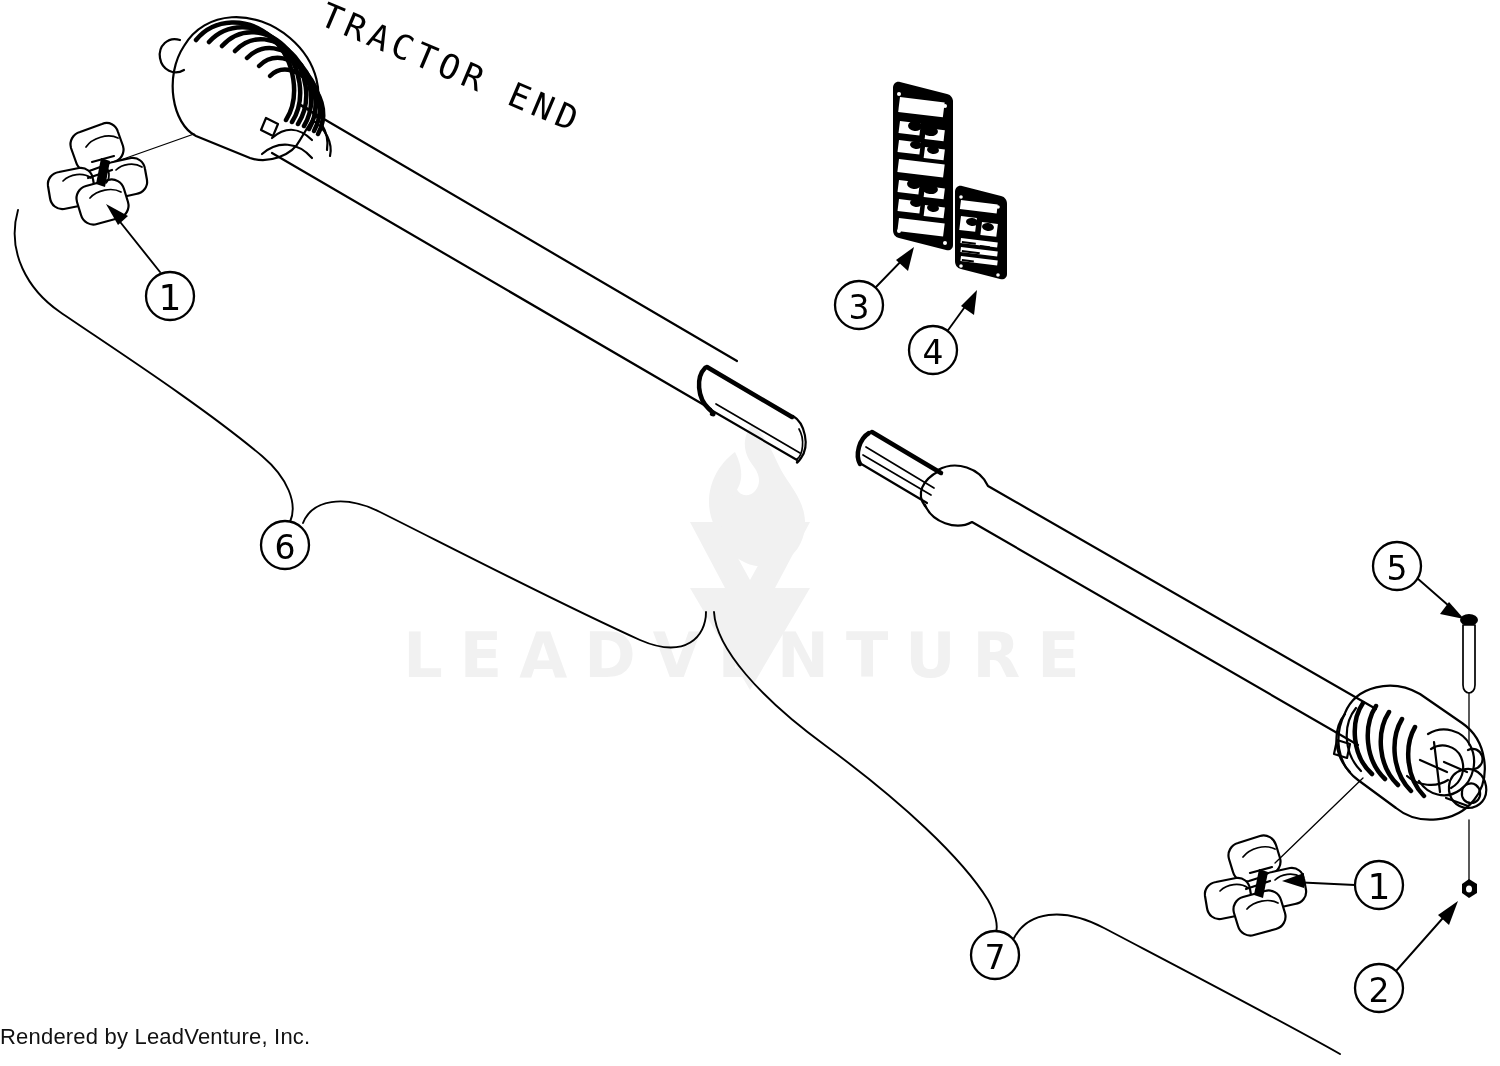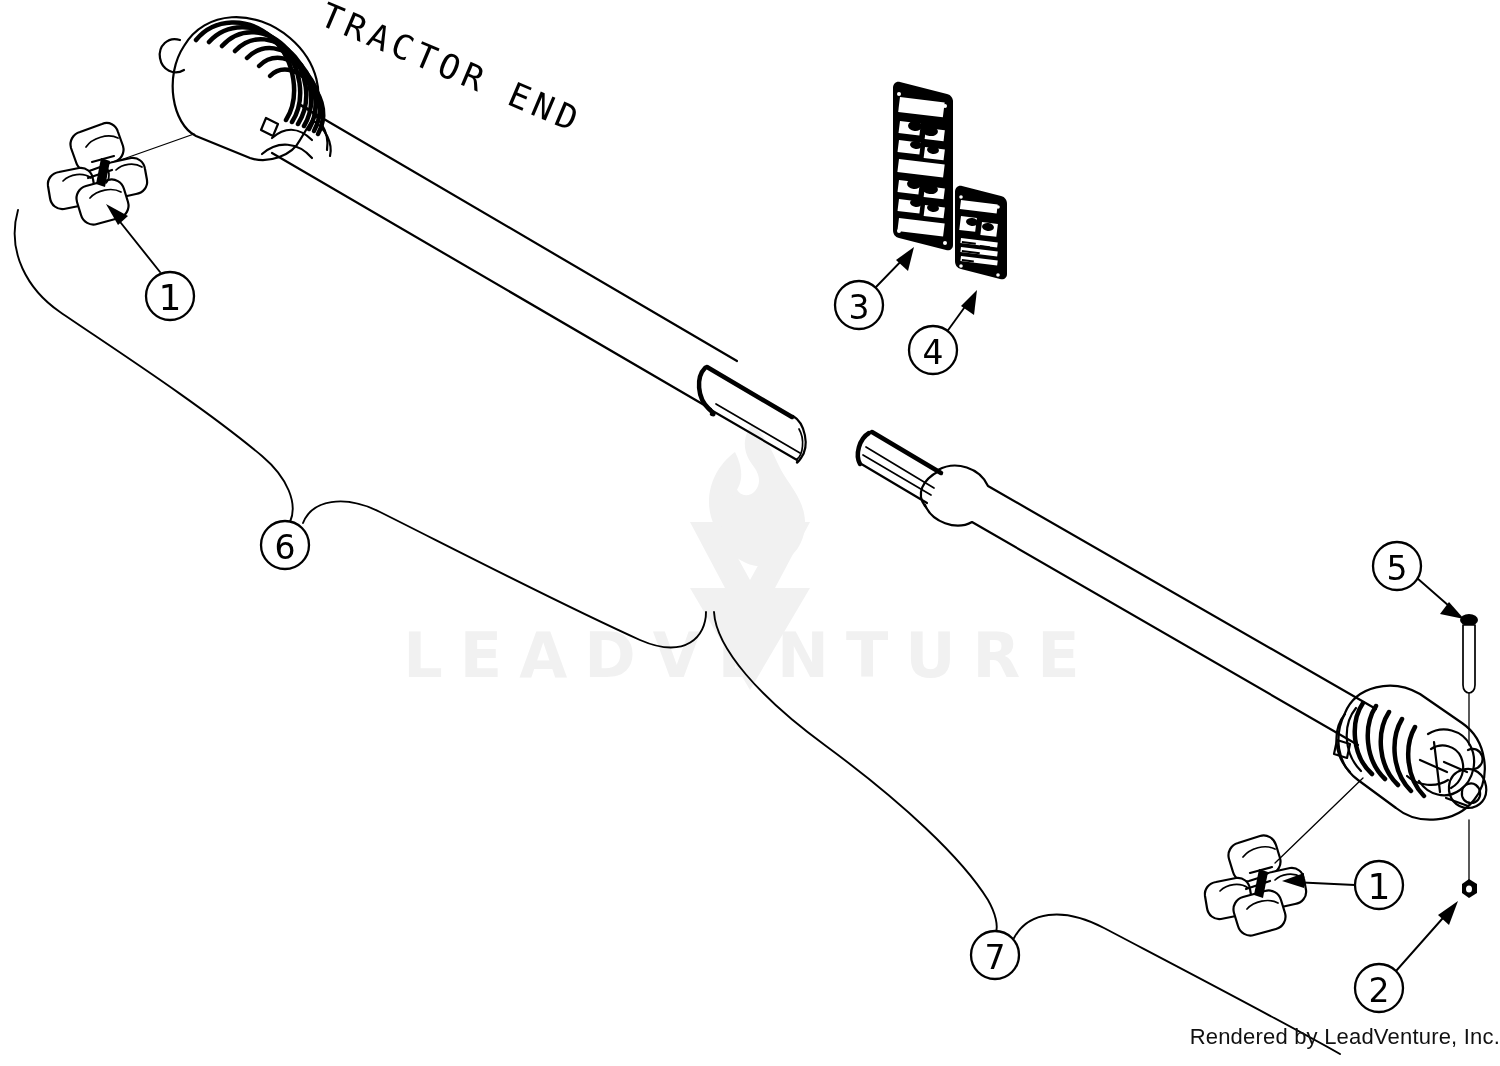--- a/index.html
+++ b/index.html
@@ -113,21 +113,21 @@
     font-family: "DejaVu Sans Mono", monospace;
     font-size: 34px;
     letter-spacing: 5px;
     fill: #000000;
   }
   #footer-credit {
     position: absolute;
     left: 0;
     right: 0;
     bottom: 16px;
-    text-align: right;
+    text-align: left;
     font-family: "Liberation Sans", sans-serif;
     font-size: 22px;
     color: #111111;
     letter-spacing: 0.2px;
   }
 </style>
 </head>
 <body>
 
 <div id="diagram-root">

